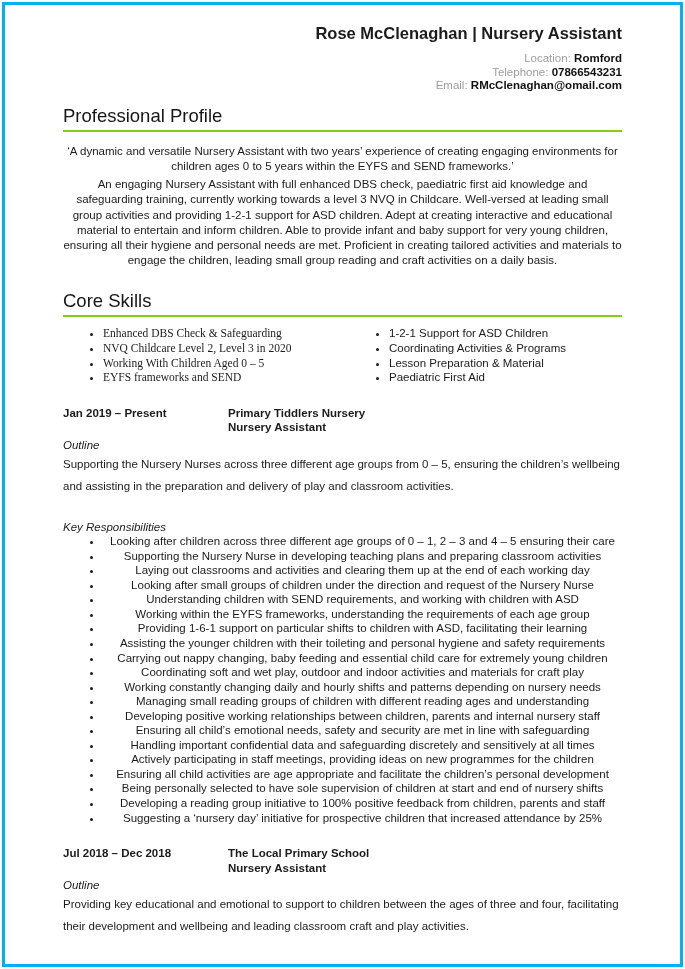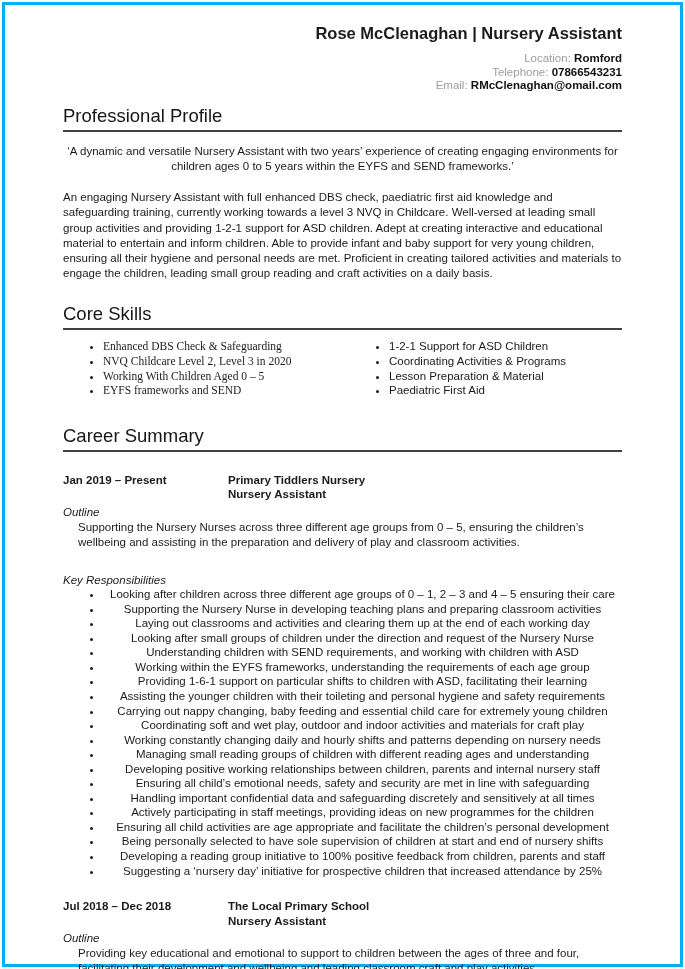--- a/index.html
+++ b/index.html
@@ -33,50 +33,50 @@
   .contact-block { margin-top: 9px; text-align: right; }
   .contact-line { line-height: 13.6px; font-size: 11.5px; }
   .contact-label { color: #9d9d9d; }
   .contact-value { font-weight: bold; color: #111; }
   
   .section-heading {
     font-size: 18.5px;
     line-height: 22px;
     font-weight: normal;
     color: #161616;
-    border-bottom: 2px solid #404040;
+    border-bottom: 2px solid #84cc16;
     padding-bottom: 3px;
   }
   .h-profile { margin-top: 12px; }
   .h-skills  { margin-top: 22px; }
   .h-career  { margin-top: 27px; }
   
   .profile-quote {
     margin-top: 12px;
     text-align: center;
     line-height: 15.2px;
   }
   .profile-body {
-    margin-top: 16px;
+    margin-top: 3px;
     line-height: 15.2px;
-    text-align: left;
+    text-align: center;
   }
   
   .skills-columns { display: flex; margin-top: 9px; }
   .skills-col { list-style: disc outside; }
   .skills-col.left  { width: 280px; padding-left: 40px; font-family: Liberation Serif, serif; }
   .skills-col.right { flex: 1;      padding-left: 46px; }
   .skills-col li { line-height: 14.6px; }
   
   .job-header { display: flex; margin-top: 21px; }
   .job-dates { width: 165px; font-weight: bold; line-height: 14.6px; }
   .job-org { font-weight: bold; line-height: 14.6px; }
   .sub-label { font-style: italic; line-height: 14.6px; }
   .outline-label { margin-top: 3px; }
-  .outline-text { line-height: 15px; margin-left: 15px; }
+  .outline-text { line-height: 22px; }
   .resp-label, .ach-label { margin-top: 23px; }
   .bullet-list { list-style: disc outside; padding-left: 40px; }
   .bullet-list li { line-height: 14.55px; text-align: center; }
 </style>
 </head>
 <body>
 
 <div class="page-border"></div>
 
 <div class="page-content">
@@ -111,21 +111,20 @@
         <li>EYFS frameworks and SEND</li>
       </ul>
     <ul class="skills-col right">
         <li>1-2-1 Support for ASD Children</li>
         <li>Coordinating Activities &amp; Programs</li>
         <li>Lesson Preparation &amp; Material</li>
         <li>Paediatric First Aid</li>
       </ul>
   </div>
 
-  <h2 class="section-heading h-career">Career Summary</h2>
 
   <div class="job-header">
     <div class="job-dates">Jan 2019 – Present</div>
     <div class="job-org">
       <div>Primary Tiddlers Nursery</div>
       <div>Nursery Assistant</div>
     </div>
   </div>
   <div class="sub-label outline-label">Outline</div>
   <p class="outline-text">Supporting the Nursery Nurses across three different age groups from 0 – 5, ensuring the children’s wellbeing and assisting in the preparation and delivery of play and classroom activities.</p>

